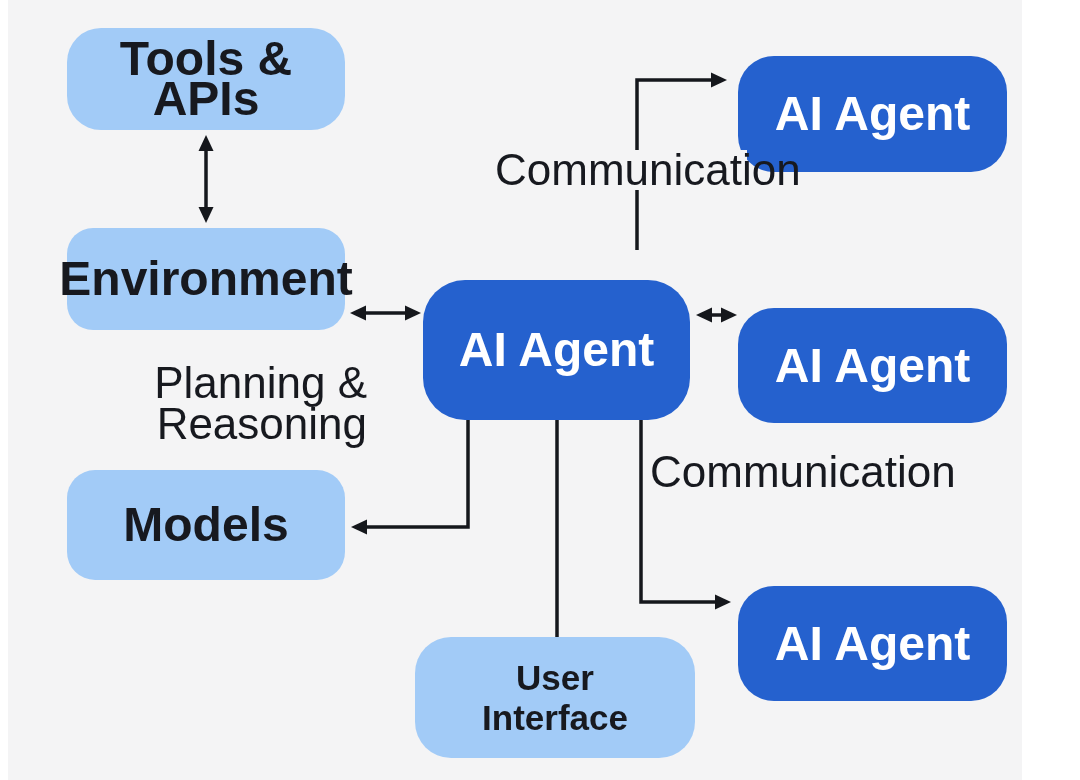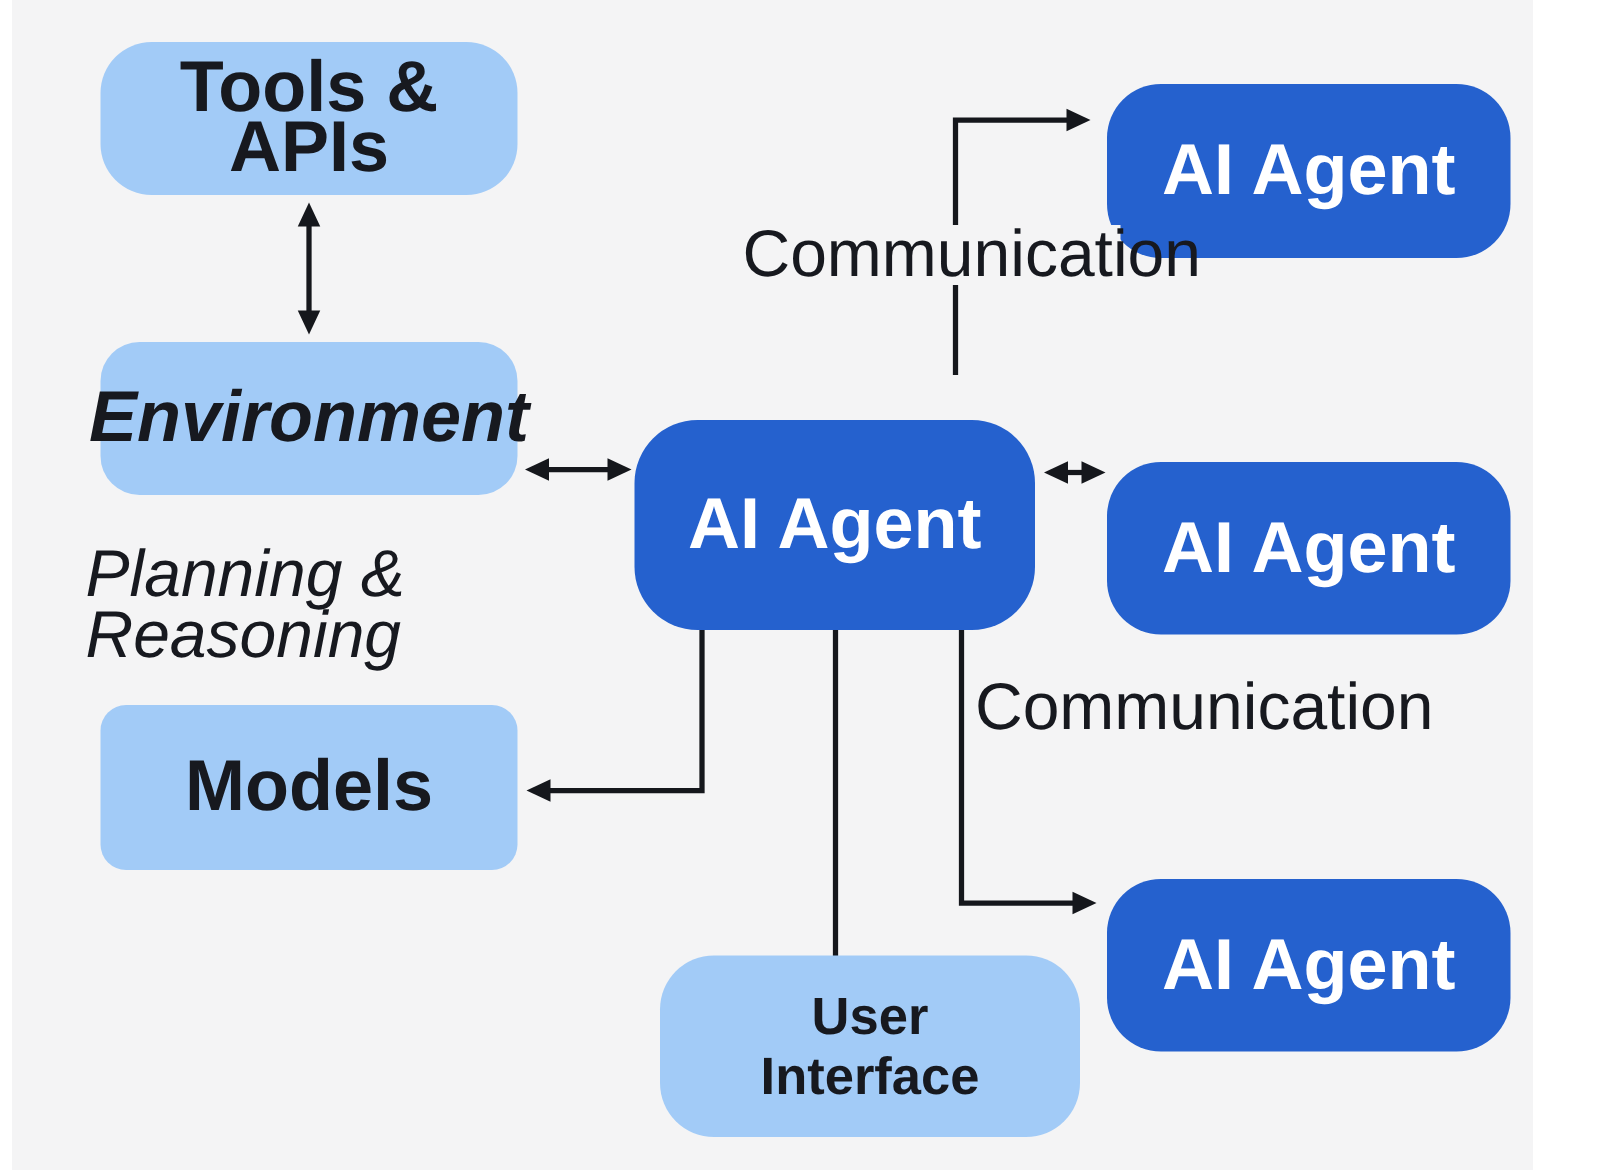--- a/index.html
+++ b/index.html
@@ -22,32 +22,32 @@
   }
   .arrow-layer polygon{fill:var(--arrow); stroke:none;}
   .node{
     position:absolute; display:flex; align-items:center; justify-content:center;
     text-align:center; font-weight:700; font-size:48px; line-height:40px;
   }
   .node-light{background:var(--node-light); color:var(--text-dark);}
   .node-dark{background:var(--node-dark); color:var(--text-light);margin-top:36px;}
   .multiline{white-space:pre-line;}
   .n-tools       {left:67px;  top:28px;  width:278px; height:102px; border-radius:34px;}
-  .n-environment {left:67px;  top:228px; width:278px; height:102px; border-radius:26px;font-style:italic;}
-  .n-models      {left:67px;  top:470px; width:278px; height:110px; border-radius:17px;}
-  .n-ui          {left:415px; top:637px; width:280px; height:121px; border-radius:36px; font-size:35px;margin-left:25px;}
+  .n-environment {left:67px;  top:228px; width:278px; height:102px; border-radius:26px;}
+  .n-models      {left:67px;  top:470px; width:278px; height:110px; border-radius:28px;}
+  .n-ui          {left:415px; top:637px; width:280px; height:121px; border-radius:36px; font-size:35px;}
   .n-agent-center{left:423px; top:244px; width:267px; height:140px; border-radius:42px;}
   .n-agent-top   {left:738px; top:20px;  width:269px; height:116px; border-radius:36px;}
   .n-agent-mid   {left:738px; top:272px; width:269px; height:115px; border-radius:36px;}
   .n-agent-bot   {left:738px; top:550px; width:269px; height:115px; border-radius:36px;}
   .annotation{
     position:absolute; color:var(--text-dark); font-weight:400;
     font-size:44px; line-height:40px;
   }
-  .a-planning{left:57px; top:362px; width:310px; text-align:left; line-height:41px;font-style:italic;}
+  .a-planning{left:57px; top:362px; width:310px; text-align:right; line-height:41px;}
   .a-comm-top{left:495px; top:150px; width:252px; text-align:center; background:var(--background); height:40px;}
   .a-comm-bottom{left:650px; top:452px;}
 </style>
 </head>
 <body>
 
 <div class="canvas">
 
   <div class="margin-strip margin-left"></div>
   <div class="margin-strip margin-right"></div>

